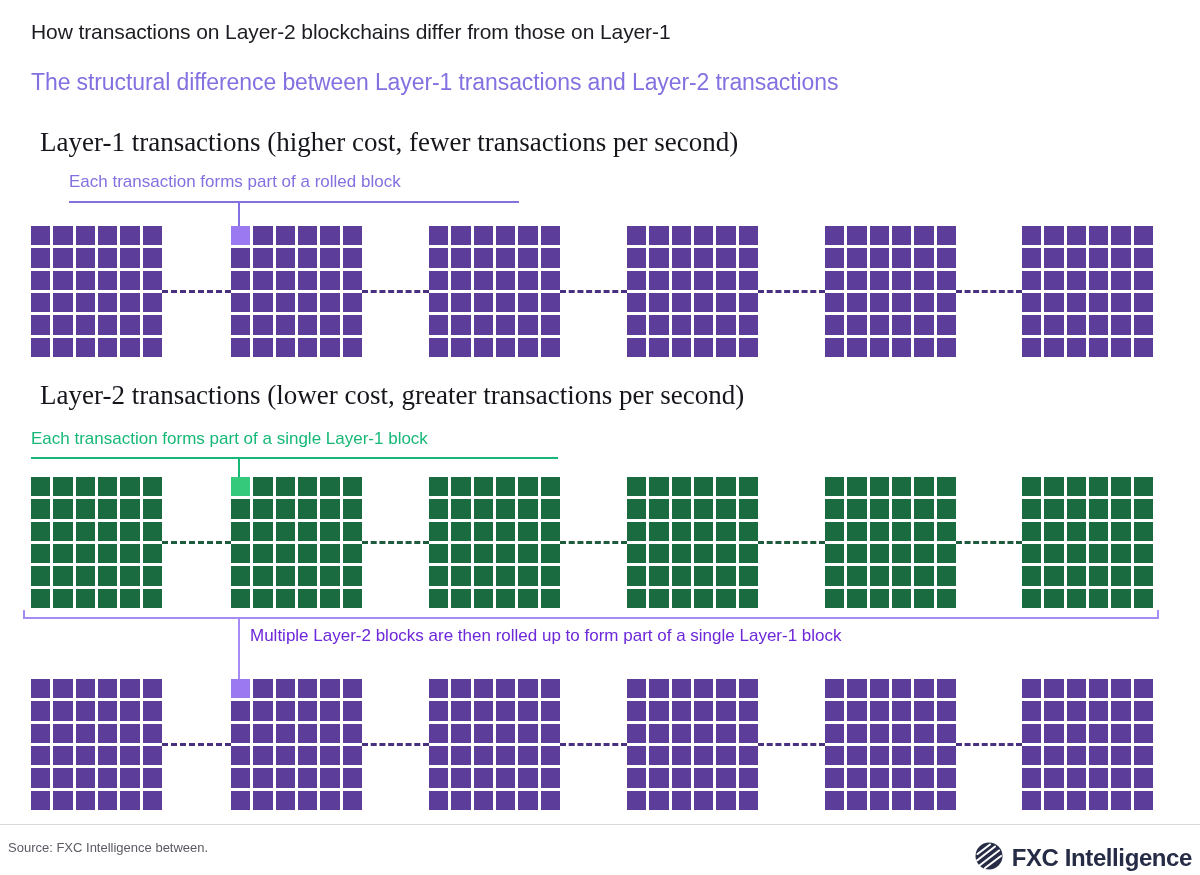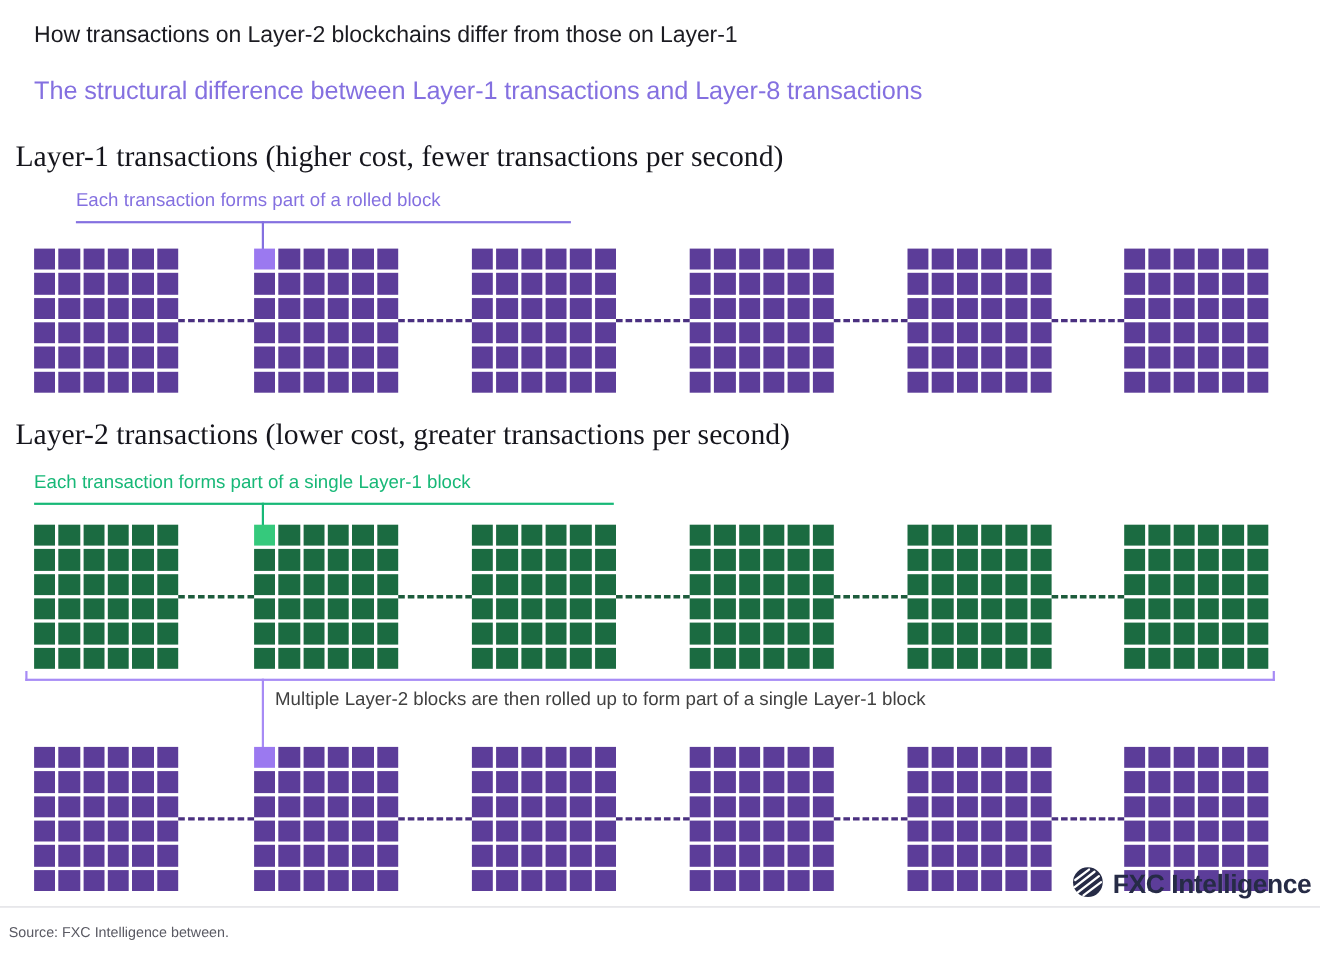--- a/index.html
+++ b/index.html
@@ -33,21 +33,21 @@
     font-size: 23px;
     color: #8470e0;
     font-family: "Liberation Sans", sans-serif;
     letter-spacing: -0.1px;
     white-space: nowrap;
   }
 
   
   .section-heading {
     position: absolute;
-    left: 14px;
+    left: 40px;
     font-family: "Liberation Serif", serif;
     font-size: 27px;
     color: #15151c;
     white-space: nowrap;
   }
   #heading-layer1 { top: 127px; }
   #heading-layer2 { top: 380px; text-align: right; }
 
   
   .annot-text {
@@ -62,21 +62,21 @@
     color: #8470e0;
   }
   #annot-l2-text {
     left: 31px;
     top: 429px;
     color: #17b877;
   }
   #annot-rollup-text {
     left: 250px;
     top: 626px;
-    color: #404040;
+    color: #6d28d9;
   }
 
   .rule {
     position: absolute;
     height: 2px;
   }
   #annot-l1-rule {
     left: 69px;
     top: 201px;
     width: 450px;
@@ -177,39 +177,39 @@
     left: 8px;
     top: 840px;
     font-size: 13px;
     color: #5a5a63;
     font-family: "Liberation Sans", sans-serif;
     white-space: nowrap;
   }
   #brand-logo {
     position: absolute;
     right: 8px;
-    top: 787px;
+    top: 841px;
     display: flex;
     align-items: center;
     gap: 8px;
   }
   #brand-name {
     font-family: "Liberation Sans", sans-serif;
     font-size: 24px;
     font-weight: bold;
     color: #262b46;
     letter-spacing: -0.4px;
     white-space: nowrap;
   }
 </style>
 </head>
 <body>
 
 <div id="chart-title">How transactions on Layer-2 blockchains differ from those on Layer-1</div>
-<div id="chart-subtitle">The structural difference between Layer-1 transactions and Layer-8 transactions</div>
+<div id="chart-subtitle">The structural difference between Layer-1 transactions and Layer-2 transactions</div>
 
 <div id="heading-layer1" class="section-heading">Layer-1 transactions (higher cost, fewer transactions per second)</div>
 <div id="annot-l1-text" class="annot-text">Each transaction forms part of a rolled block</div>
 <div id="annot-l1-rule" class="rule"></div>
 <div id="connector-l1" class="connector"></div>
 
 <div id="row-layer1-top" class="block-row">
     <div class="block purple" style="left: 31px;">
       <div class="cell"></div>
       <div class="cell"></div>

